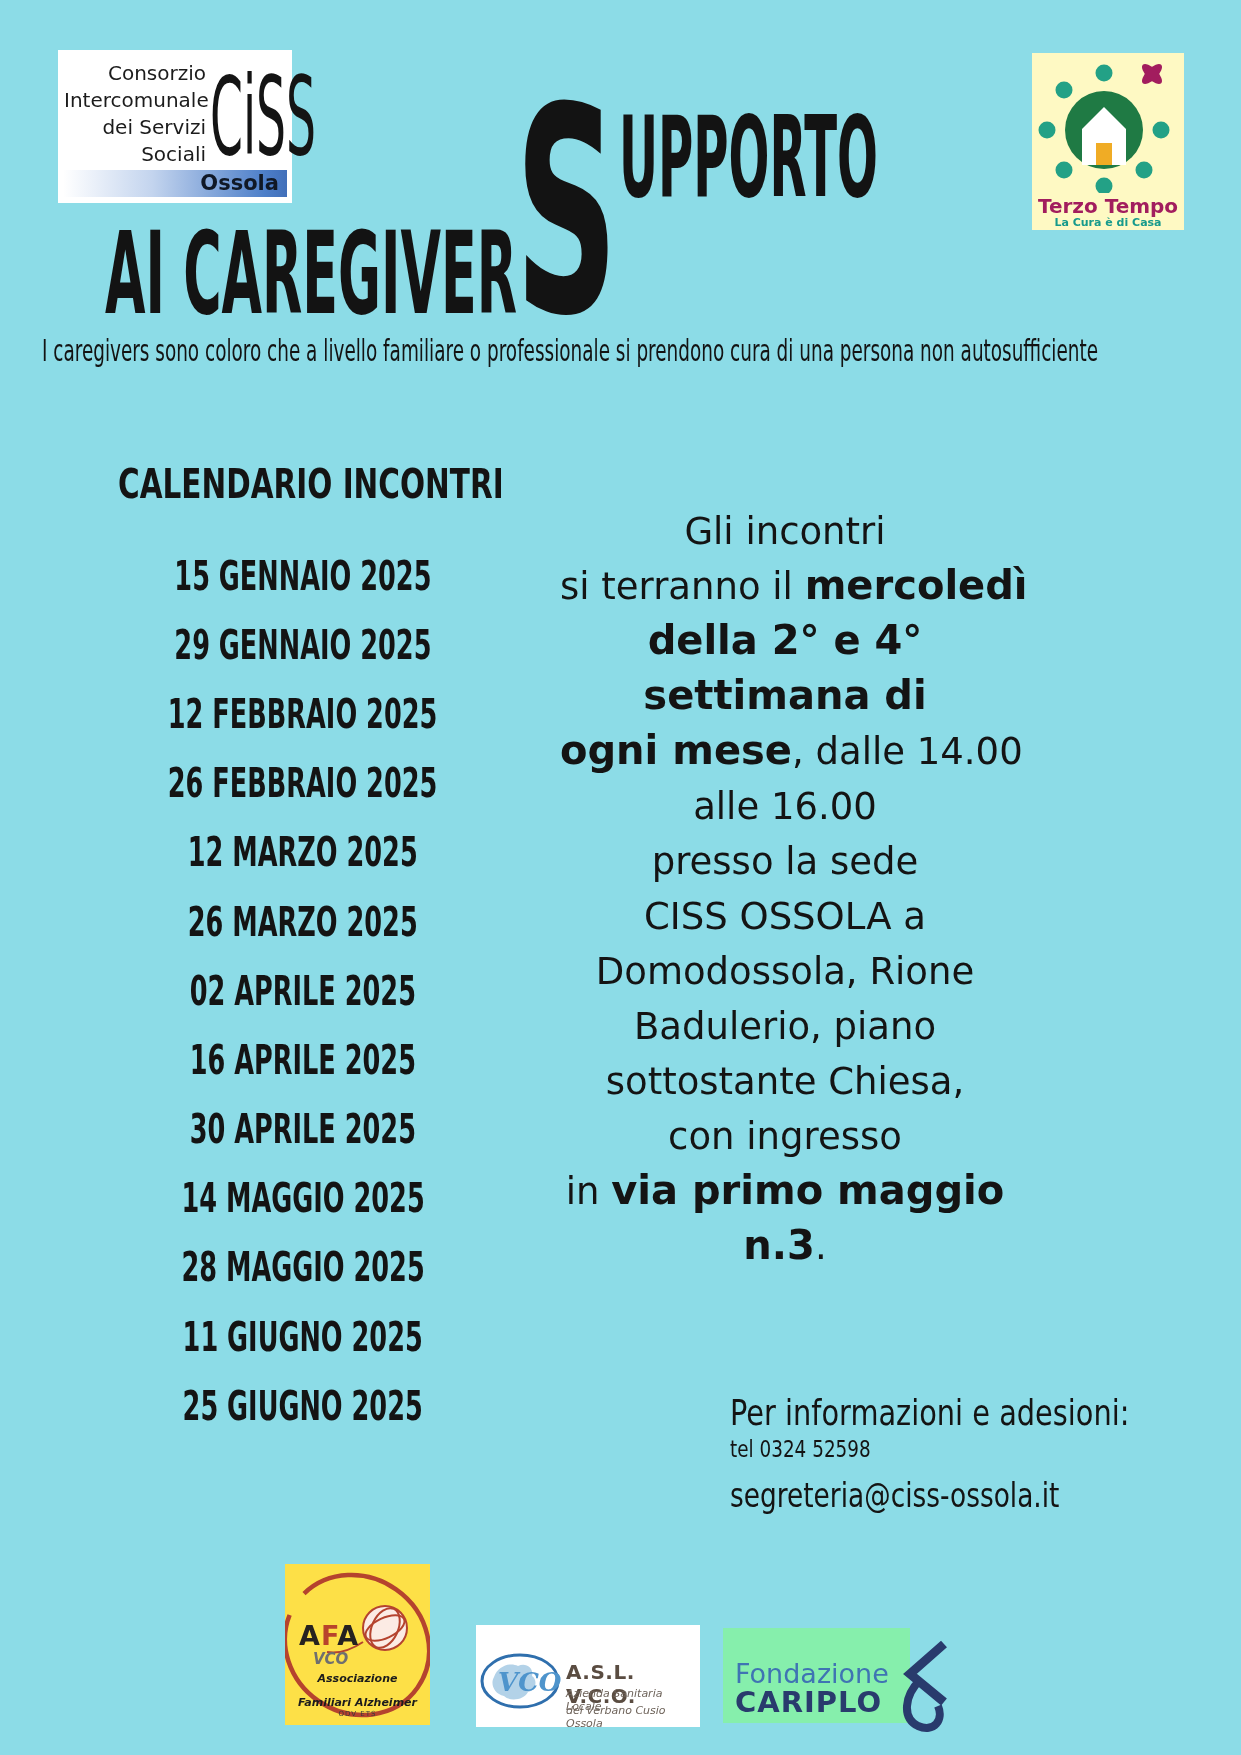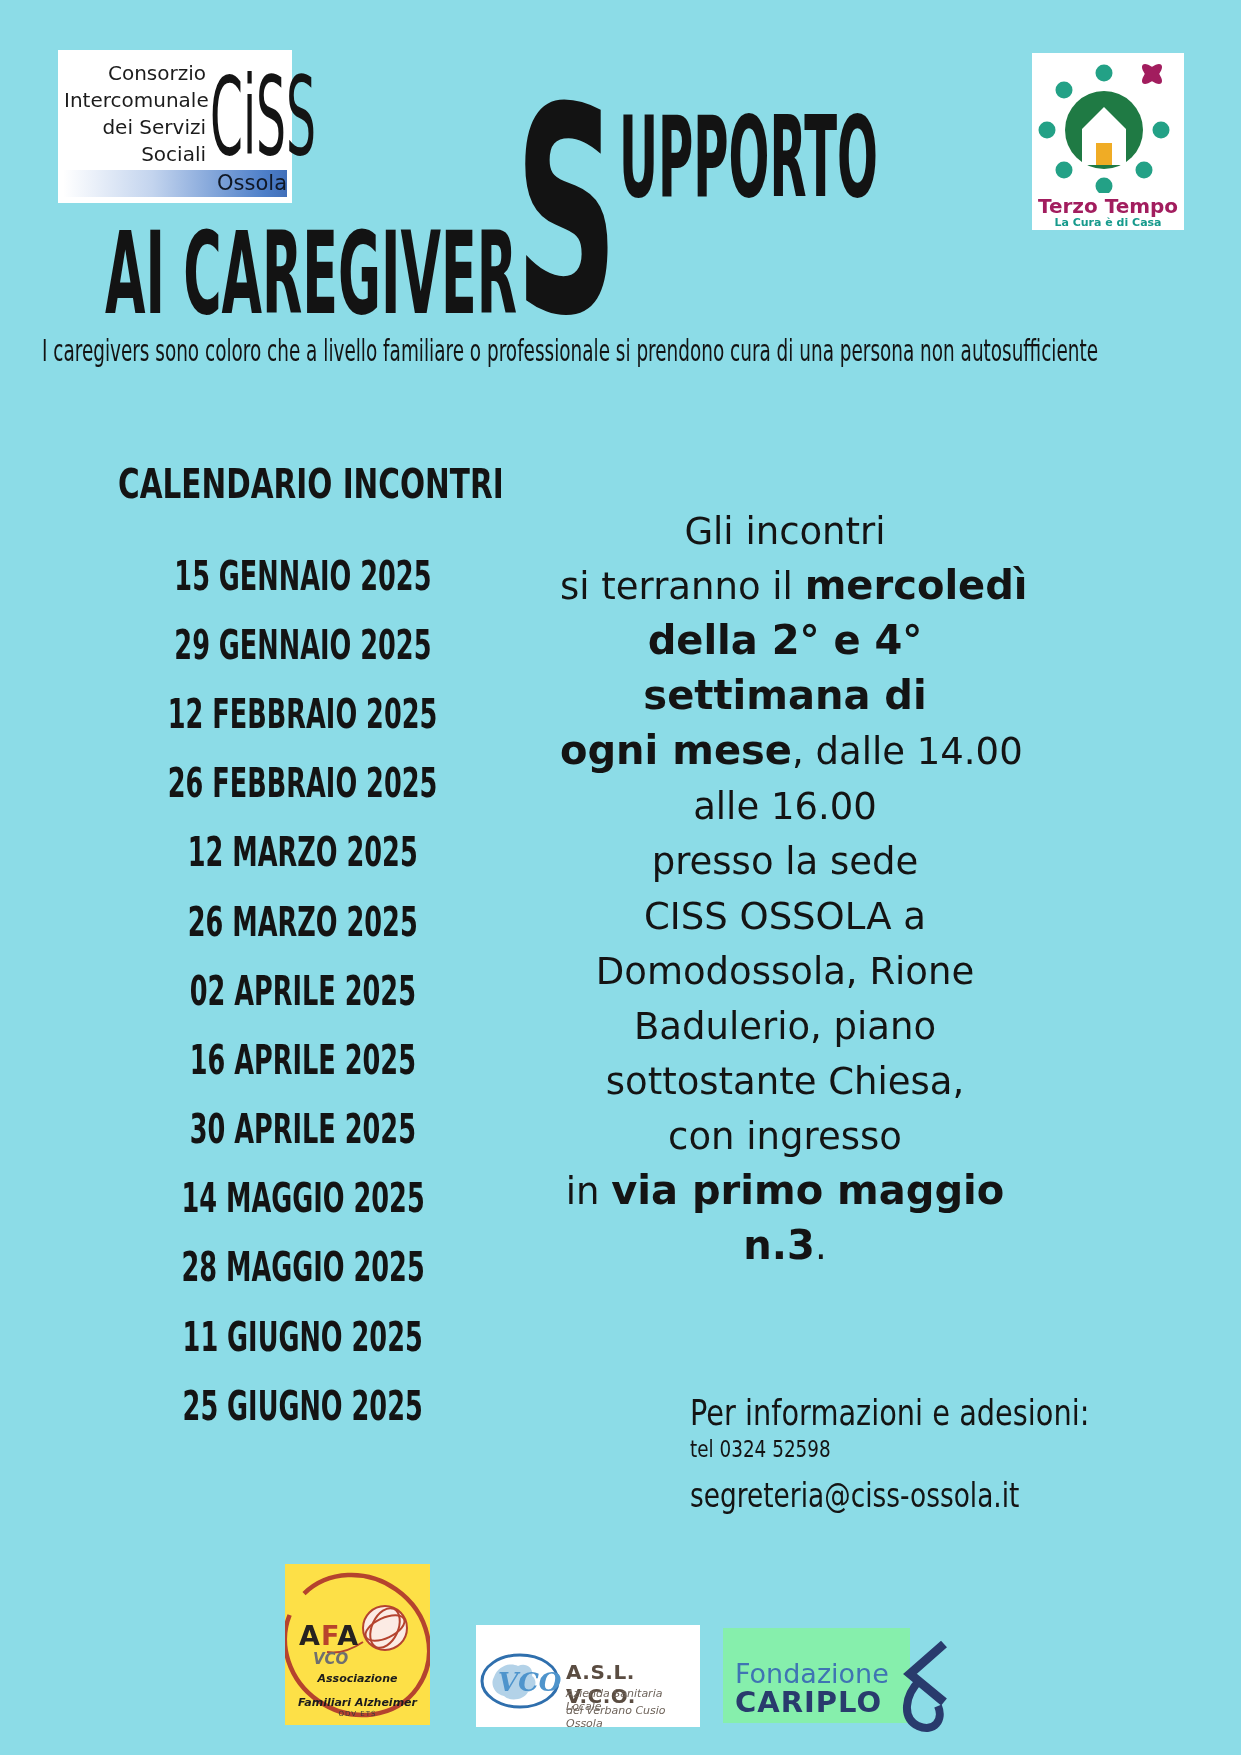--- a/index.html
+++ b/index.html
@@ -6,24 +6,24 @@
   html,body { width:1241px; height:1755px; }
   body { position:relative; background:#8cdce7; font-family:"DejaVu Sans",sans-serif; color:#141414; overflow:hidden; }
   .abs { position:absolute; }
 
   
   .ciss-box { left:58px; top:50px; width:234px; height:153px; background:#ffffff; }
   .ciss-lines { position:absolute; left:6px; top:10px; width:142px; text-align:right; font-size:20px; line-height:27px; color:#1c1c1c; }
   .ciss-mark-svg { position:absolute; left:150px; top:4px; }
   .ciss-bar { position:absolute; left:5px; right:5px; bottom:6px; height:27px; line-height:27px;
     background:linear-gradient(90deg,#ffffff 0%,#c3d4ee 40%,#4d7fc9 90%,#416fb9 100%);
-    text-align:right; font-size:21px; color:#101826; }
-
-  
-  .terzo-box { left:1032px; top:53px; width:152px; height:177px; background:#ffffff; }
+    text-align:right; padding-right:8px; font-size:21px; color:#101826;font-weight:bold; }
+
+  
+  .terzo-box { left:1032px; top:53px; width:152px; height:177px; background:#fef9c3; }
   .terzo-name { position:absolute; top:141px; width:100%; text-align:center; font-size:20px; font-weight:bold; color:#a21d5e; }
   .terzo-tag  { position:absolute; top:163px; width:100%; text-align:center; font-size:11px; font-weight:bold; color:#169a8c; }
 
   
   .title-svg { left:0; top:0; }
   .title-svg text { fill:#131313; font-family:"DejaVu Sans",sans-serif; }
 
   
   .cal-heading { left:118px; top:460px; font-size:41px; font-weight:bold; white-space:nowrap;
     transform:scaleX(0.72); transform-origin:left top; }
@@ -31,21 +31,21 @@
   .date-row { height:69.2px; display:flex; align-items:center; justify-content:center; }
   .date-row > span { font-size:40px; font-weight:bold; white-space:nowrap; transform:scaleX(0.64); }
 
   
   .minfo { left:560px; top:503px; width:450px; }
   .mline { height:55px; line-height:55px; text-align:center; font-size:37px; white-space:nowrap; }
   .mline .b { font-weight:bold; font-size:40px; }
 
   
   .contact { left:690px; top:1392px; }
-  .contact .cline { white-space:nowrap; }
+  .contact .cline { white-space:nowrap;margin-left:40px; }
   .contact .cline > span { display:inline-block; transform:scaleX(0.8); transform-origin:left; white-space:nowrap; }
   .c1 { height:44px; font-size:36px; }
   .c2 { height:40px; font-size:23px; }
   .c3 { height:40px; font-size:33px; }
 
   
   .afa-box { left:285px; top:1564px; width:145px; height:161px; background:#fde047; }
   .afa-name { position:absolute; left:14px; top:56px; font-size:27px; font-weight:bold; letter-spacing:1px; color:#262220; }
   .afa-f { color:#b8432c; }
   .afa-vco { position:absolute; left:28px; top:86px; font-size:15px; font-style:italic; font-weight:bold; color:#6f6f6f; }

